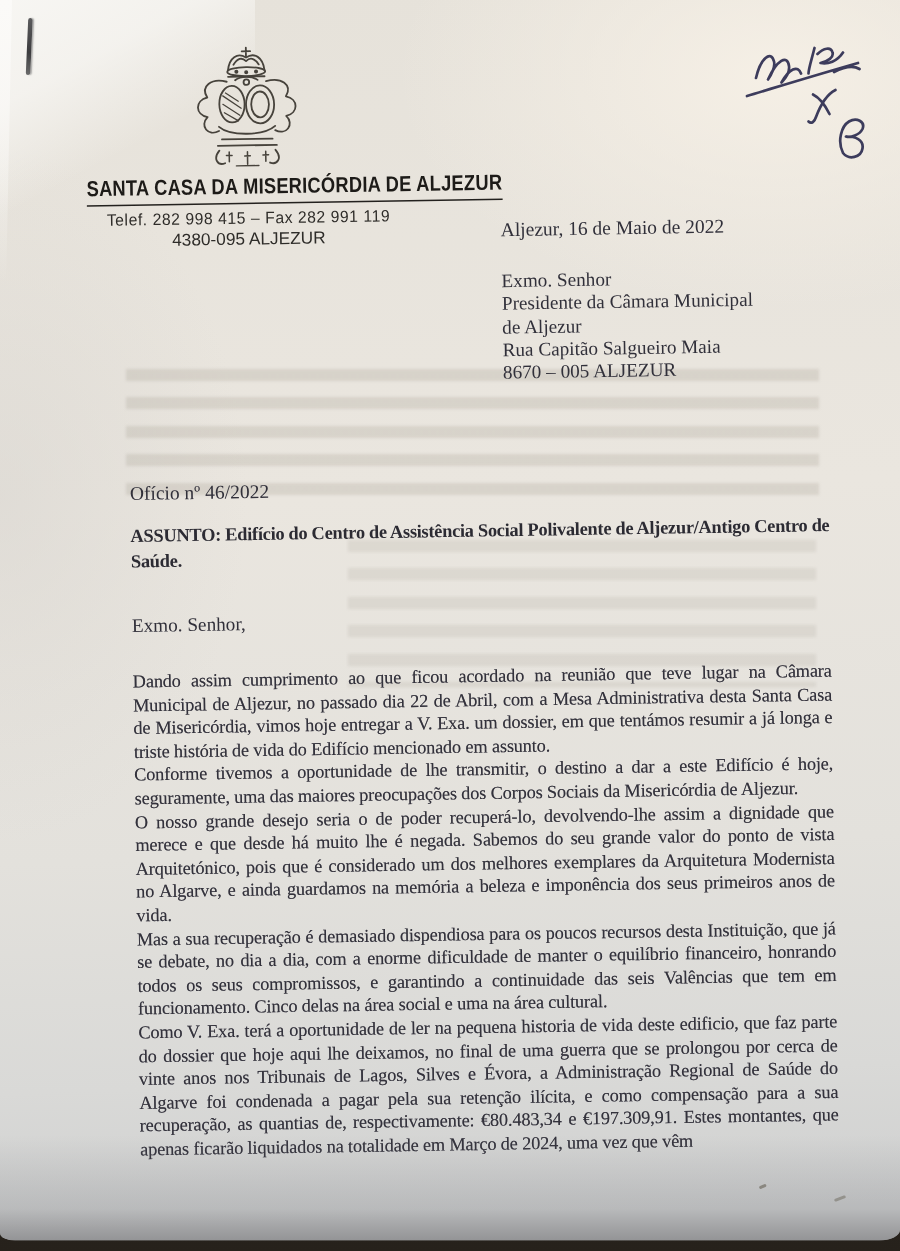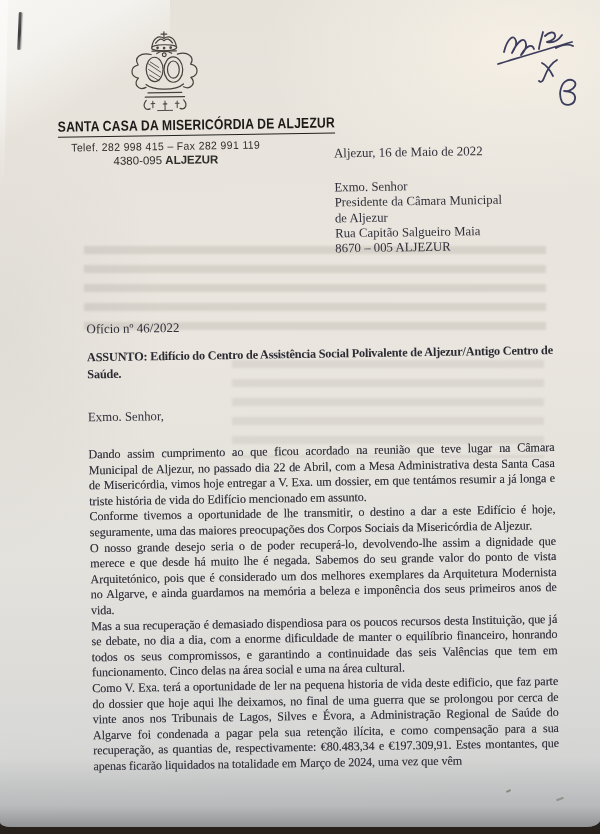--- a/index.html
+++ b/index.html
@@ -48,21 +48,21 @@
     font-family:"Liberation Sans",sans-serif;font-weight:700;font-size:14.5px;
     letter-spacing:0.2px;white-space:nowrap;color:#1d1b18;
     border-bottom:1.8px solid #23211e;
     transform:scaleX(0.84);transform-origin:50% 50%;
   }
   .phone-line{
     margin-top:4px;font-family:"Liberation Sans",sans-serif;font-size:11px;
     letter-spacing:0.4px;color:#2e2c29;white-space:nowrap;transform:scaleX(0.95);
   }
   .postal-line{margin-top:2px;font-family:"Liberation Sans",sans-serif;font-size:11.5px;color:#2e2c29;}
-  .postal-line .city{font-weight:700;}
+  .postal-line .city{font-weight:400;}
 
   
   .dateline{position:absolute;left:338px;top:146px;font-size:13px;}
   .recipient{position:absolute;left:338px;top:181px;font-size:12.8px;line-height:15.3px;}
   .recipient div{white-space:nowrap;}
 
   
   .reference{position:absolute;left:88px;top:318px;font-size:13px;}
   .subject{
     position:absolute;left:88px;top:346px;width:466px;

